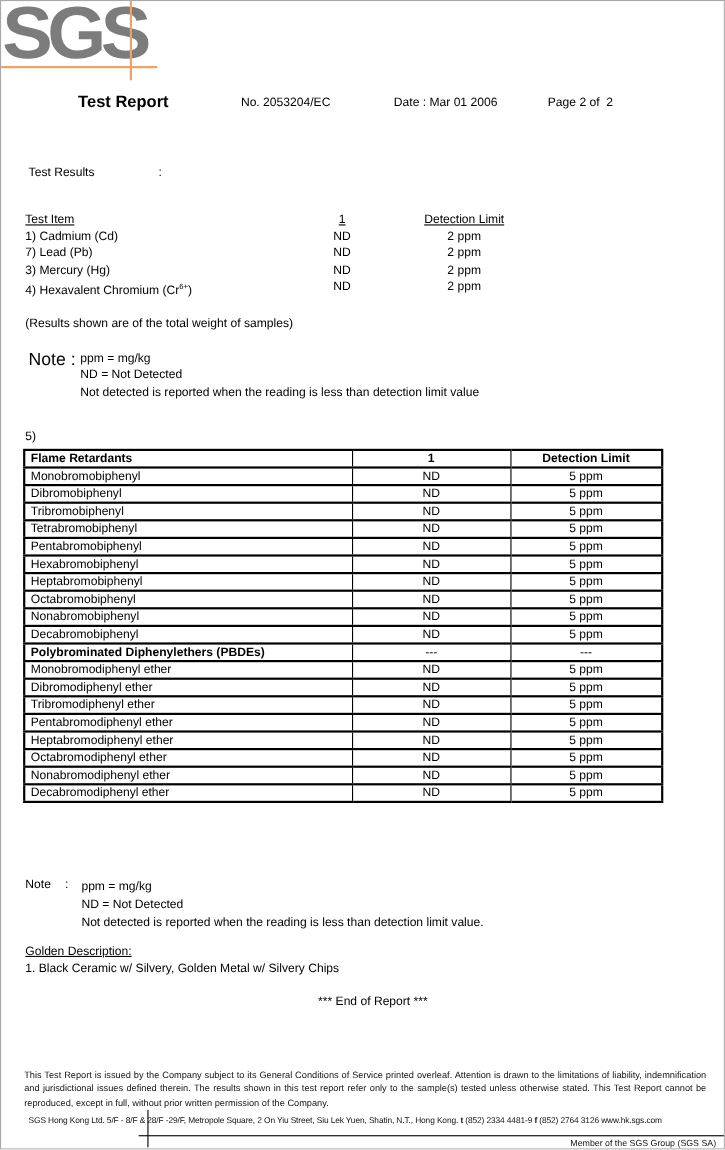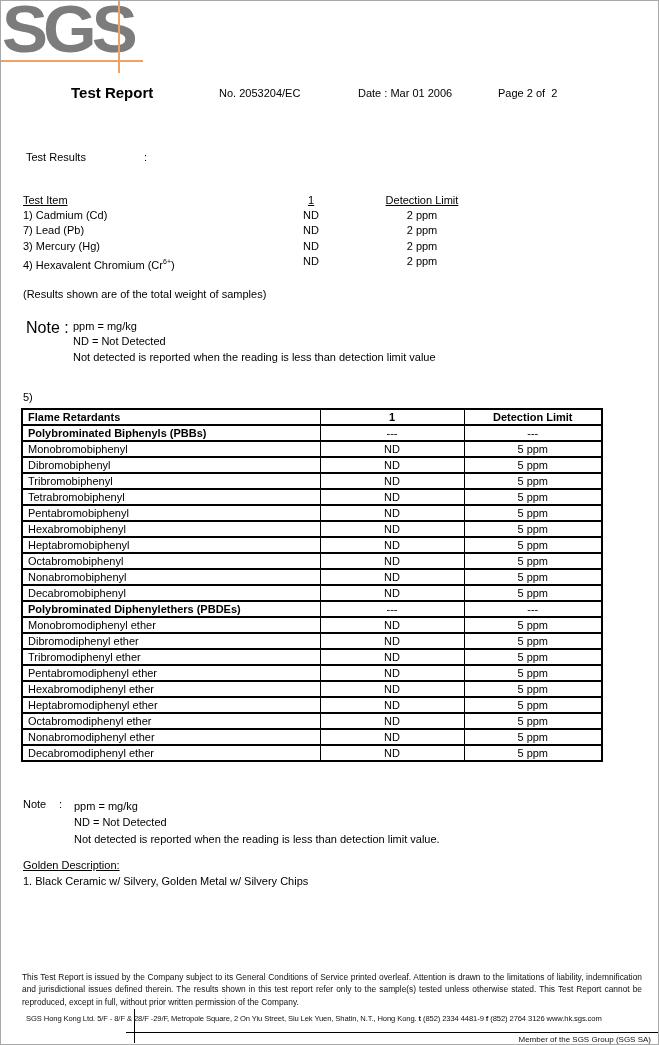--- a/index.html
+++ b/index.html
@@ -129,25 +129,20 @@
         <col style="width:138px">
       </colgroup>
     <thead>
       <tr>
         <th>Flame Retardants</th>
         <th>1</th>
         <th>Detection Limit</th>
       </tr>
     </thead>
     <tbody>
-        <tr class="section">
-          <td>Polybrominated Biphenyls (PBBs)</td>
-          <td>---</td>
-          <td>---</td>
-        </tr>
         <tr>
           <td>Monobromobiphenyl</td>
           <td>ND</td>
           <td>5 ppm</td>
         </tr>
         <tr>
           <td>Dibromobiphenyl</td>
           <td>ND</td>
           <td>5 ppm</td>
         </tr>
@@ -206,25 +201,20 @@
           <td>ND</td>
           <td>5 ppm</td>
         </tr>
         <tr>
           <td>Tribromodiphenyl ether</td>
           <td>ND</td>
           <td>5 ppm</td>
         </tr>
         <tr>
           <td>Pentabromodiphenyl ether</td>
-          <td>ND</td>
-          <td>5 ppm</td>
-        </tr>
-        <tr>
-          <td>Hexabromodiphenyl ether</td>
           <td>ND</td>
           <td>5 ppm</td>
         </tr>
         <tr>
           <td>Heptabromodiphenyl ether</td>
           <td>ND</td>
           <td>5 ppm</td>
         </tr>
         <tr>
           <td>Octabromodiphenyl ether</td>
@@ -248,20 +238,21 @@
   <div class="note2-colon">:</div>
   <div class="note2-lines">
     <div>ppm = mg/kg</div>
     <div>ND = Not Detected</div>
     <div>Not detected is reported when the reading is less than detection limit value.</div>
   </div>
 
   <div class="sample-h">Golden Description:</div>
   <div class="sample-i">1. Black Ceramic w/ Silvery, Golden Metal w/ Silvery Chips</div>
 
+  <div class="eor">*** End of Report ***</div>
 
   <div class="disclaimer">This Test Report is issued by the Company subject to its General Conditions of Service printed overleaf. Attention is drawn to the limitations of liability, indemnification and jurisdictional issues defined therein. The results shown in this test report refer only to the sample(s) tested unless otherwise stated. This Test Report cannot be reproduced, except in full, without prior written permission of the Company.</div>
   <div class="addr">
     <span>SGS Hong Kong Ltd. 5/F - 8/F &amp; 28/F -29/F, Metropole Square, 2 On Yiu Street, Siu Lek Yuen, Shatin, N.T., Hong Kong.</span>
     <b>t</b>
     <span>(852) 2334 4481-9</span>
     <b>f</b>
     <span>(852) 2764 3126</span>
     <span>www.hk.sgs.com</span>
   </div>

